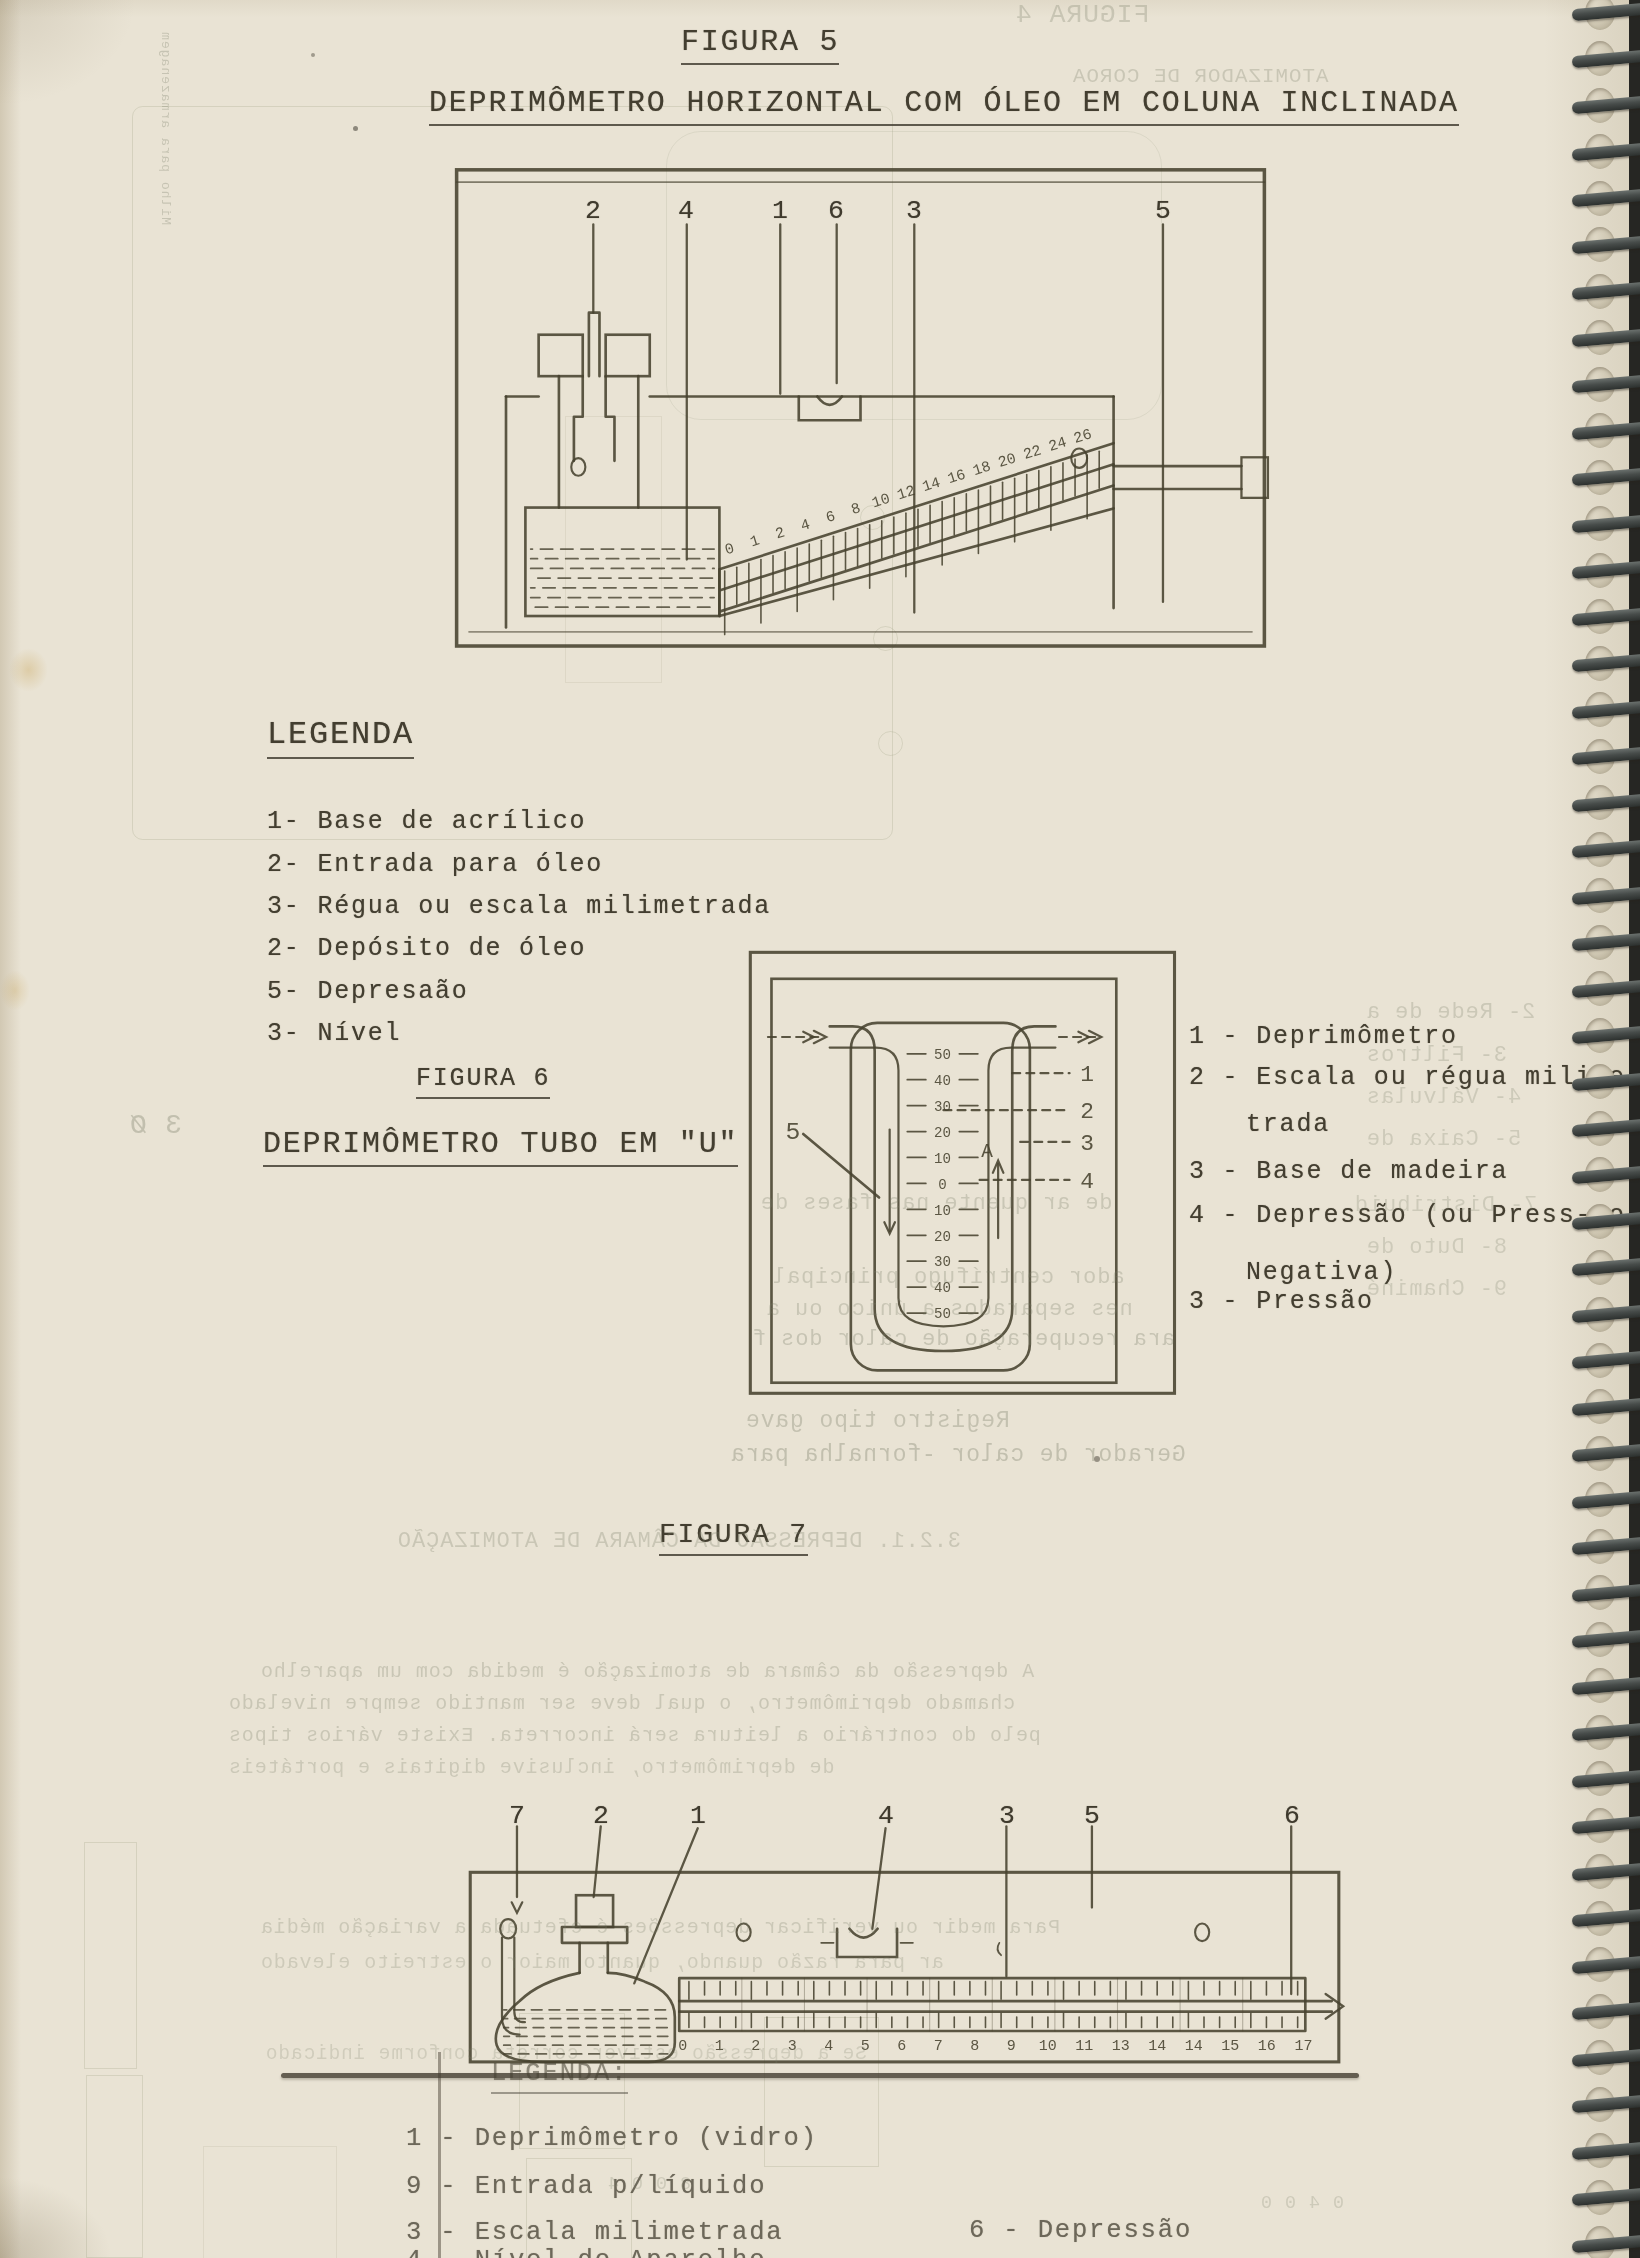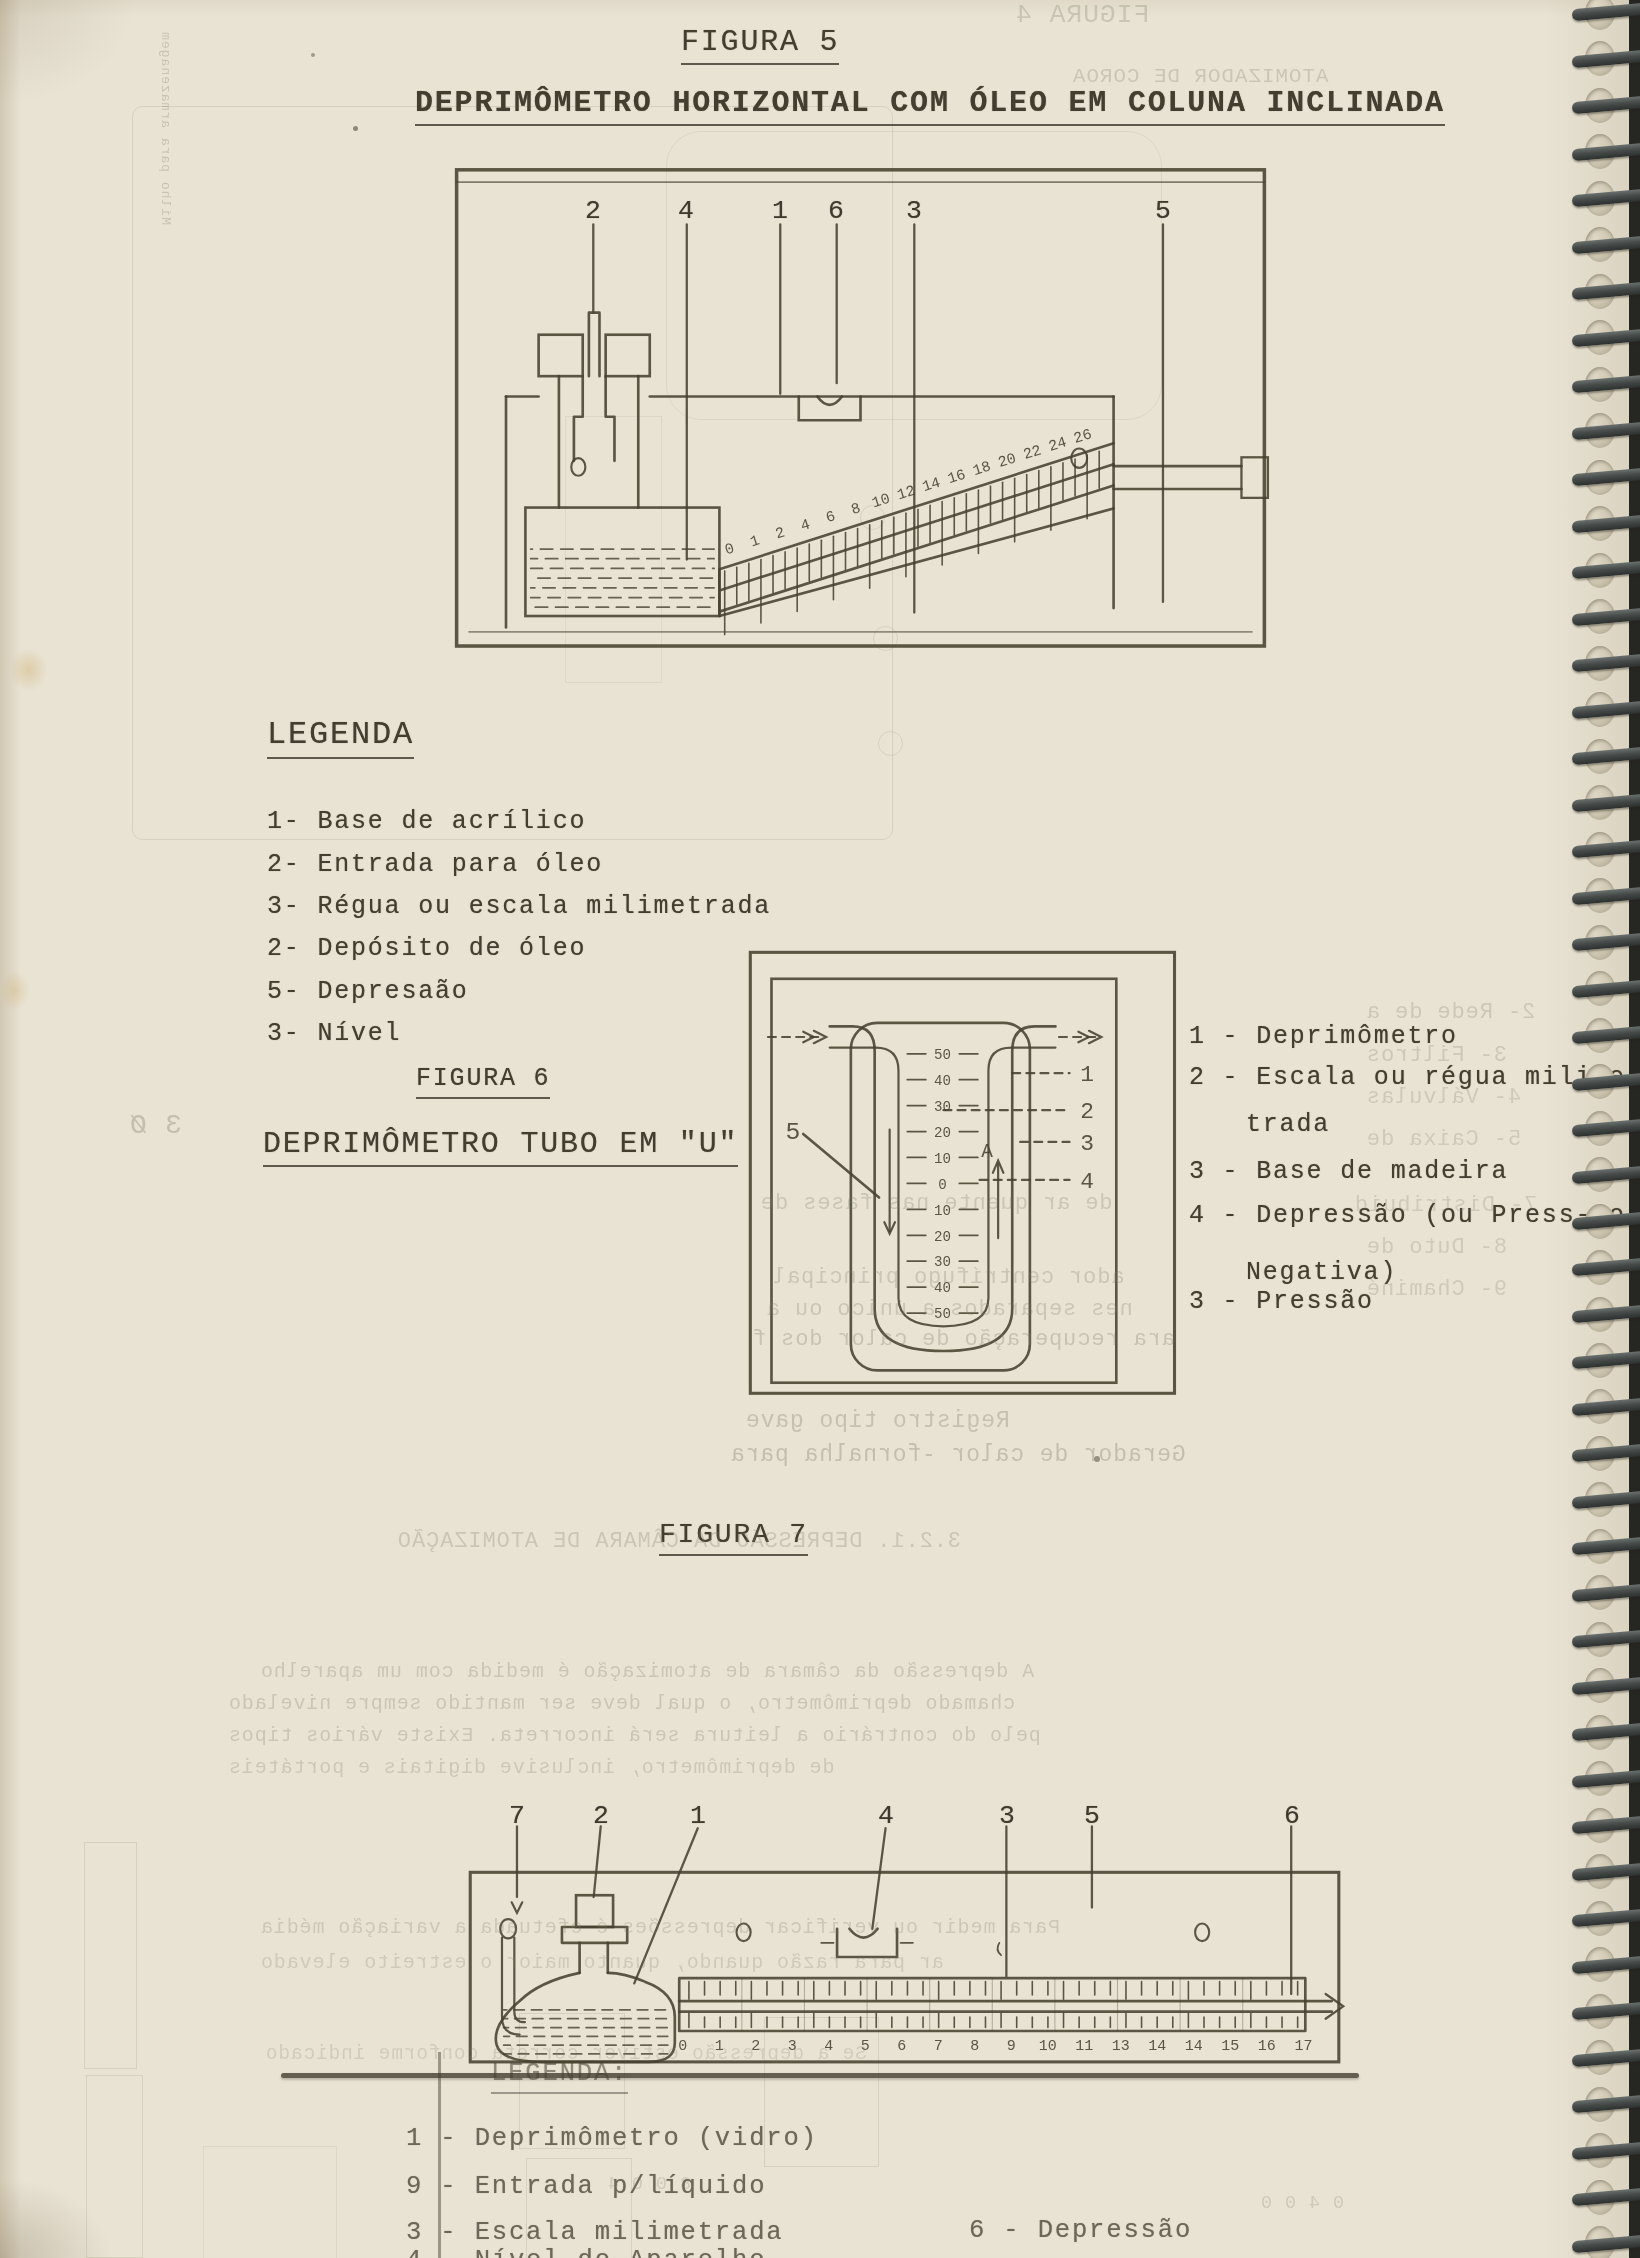--- a/index.html
+++ b/index.html
@@ -60,21 +60,21 @@
   <div class="ghost" style="left:203px;top:2146px;width:132px;height:111px;opacity:.6;"></div>
   <div class="crease" style="left:438px;top:2052px;width:2.6px;height:206px;"></div>
 
   <div class="stain" style="left:353px;top:126px;width:5.3px;height:5.3px;background:rgba(50,45,35,.5);"></div>
   <div class="stain" style="left:8.8px;top:648px;width:39px;height:44px;background:radial-gradient(rgba(198,160,80,.34),transparent 70%);"></div>
   <div class="stain" style="left:0px;top:970px;width:30px;height:41px;background:radial-gradient(rgba(198,160,80,.28),transparent 70%);"></div>
   <div class="stain" style="left:1094px;top:1456px;width:6.2px;height:6.2px;background:rgba(50,45,35,.45);"></div>
   <div class="stain" style="left:311px;top:53px;width:4.4px;height:4.4px;background:rgba(50,45,35,.4);"></div>
 
   <div class="tw t34 und" style="left:681px;top:25px;">FIGURA 5</div>
-  <div class="tw t34 und" style="left:415px;top:86px;font-weight:bold;">DEPRIMÔMETRO HORIZONTAL COM ÓLEO EM COLUNA INCLINADA</div>
+  <div class="tw t34 und" style="left:429px;top:86px;">DEPRIMÔMETRO HORIZONTAL COM ÓLEO EM COLUNA INCLINADA</div>
 
   <svg id="svg5" style="left:446px;top:161px;" width="829" height="500" viewBox="0 0 940 567">
     <g stroke="#47422f" fill="none" stroke-opacity=".88" stroke-linecap="round">
       <rect x="12" y="10" width="916" height="540" stroke-width="4"></rect>
       <line x1="12" y1="24" x2="928" y2="24" stroke-width="2" stroke-opacity=".65"></line>
       <line x1="26" y1="534" x2="914" y2="534" stroke-width="1.8" stroke-opacity=".55"></line>
 
       <g stroke-width="2.6">
         <line x1="167" y1="72" x2="167" y2="172"></line>
         <line x1="273" y1="72" x2="273" y2="452"></line>

